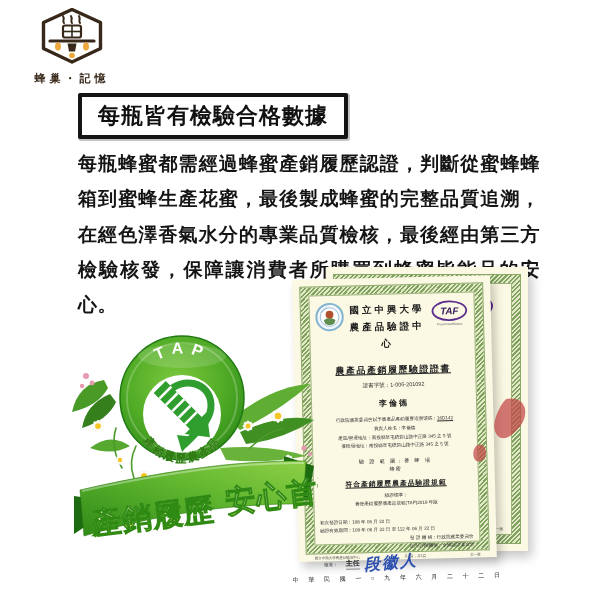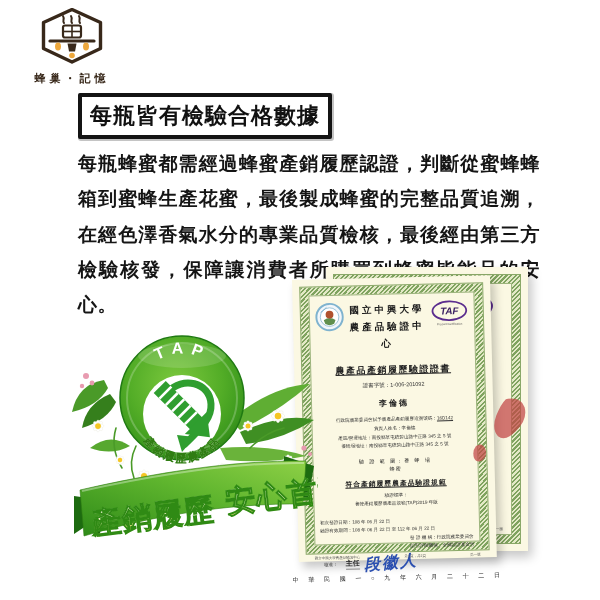--- a/index.html
+++ b/index.html
@@ -5,21 +5,21 @@
   html,body{margin:0;padding:0;width:600px;height:600px;overflow:hidden;background:#ffffff;
     font-family:"Liberation Sans","DejaVu Sans",sans-serif;}
   .page{position:relative;width:600px;height:600px;background:#fff;}
 
   
   .logo{position:absolute;left:24px;top:8px;width:96px;text-align:center;}
   .logo-label{margin-top:3px;font-size:11px;font-weight:700;letter-spacing:4px;color:#38281a;white-space:nowrap;}
 
   
   .heading-box{position:absolute;left:78px;top:93px;border:4px solid #141414;border-radius:2px;
-    background:#fff;padding:4px 8px;box-shadow:1px 1px 0 1px rgba(20,20,20,.25);}
+    background:#fff;padding:4px 16px;box-shadow:1px 1px 0 1px rgba(20,20,20,.25);}
   .heading-box span{font-size:22px;font-weight:800;color:#111;letter-spacing:1px;white-space:nowrap;}
 
   
   .intro{position:absolute;left:78px;top:146px;width:462px;font-size:19px;font-weight:600;
     color:#151515;line-height:1.86;letter-spacing:.4px;text-align:justify;}
 
   
   .cert{position:absolute;background:#fbf8e3;box-shadow:4px 6px 10px rgba(0,0,0,.22);}
   .cert-border{position:absolute;inset:7px;border:1px solid #8aa868;
     background:repeating-linear-gradient(135deg,#7fa35f 0 1.6px,#e3e9c6 1.6px 3.2px);}

